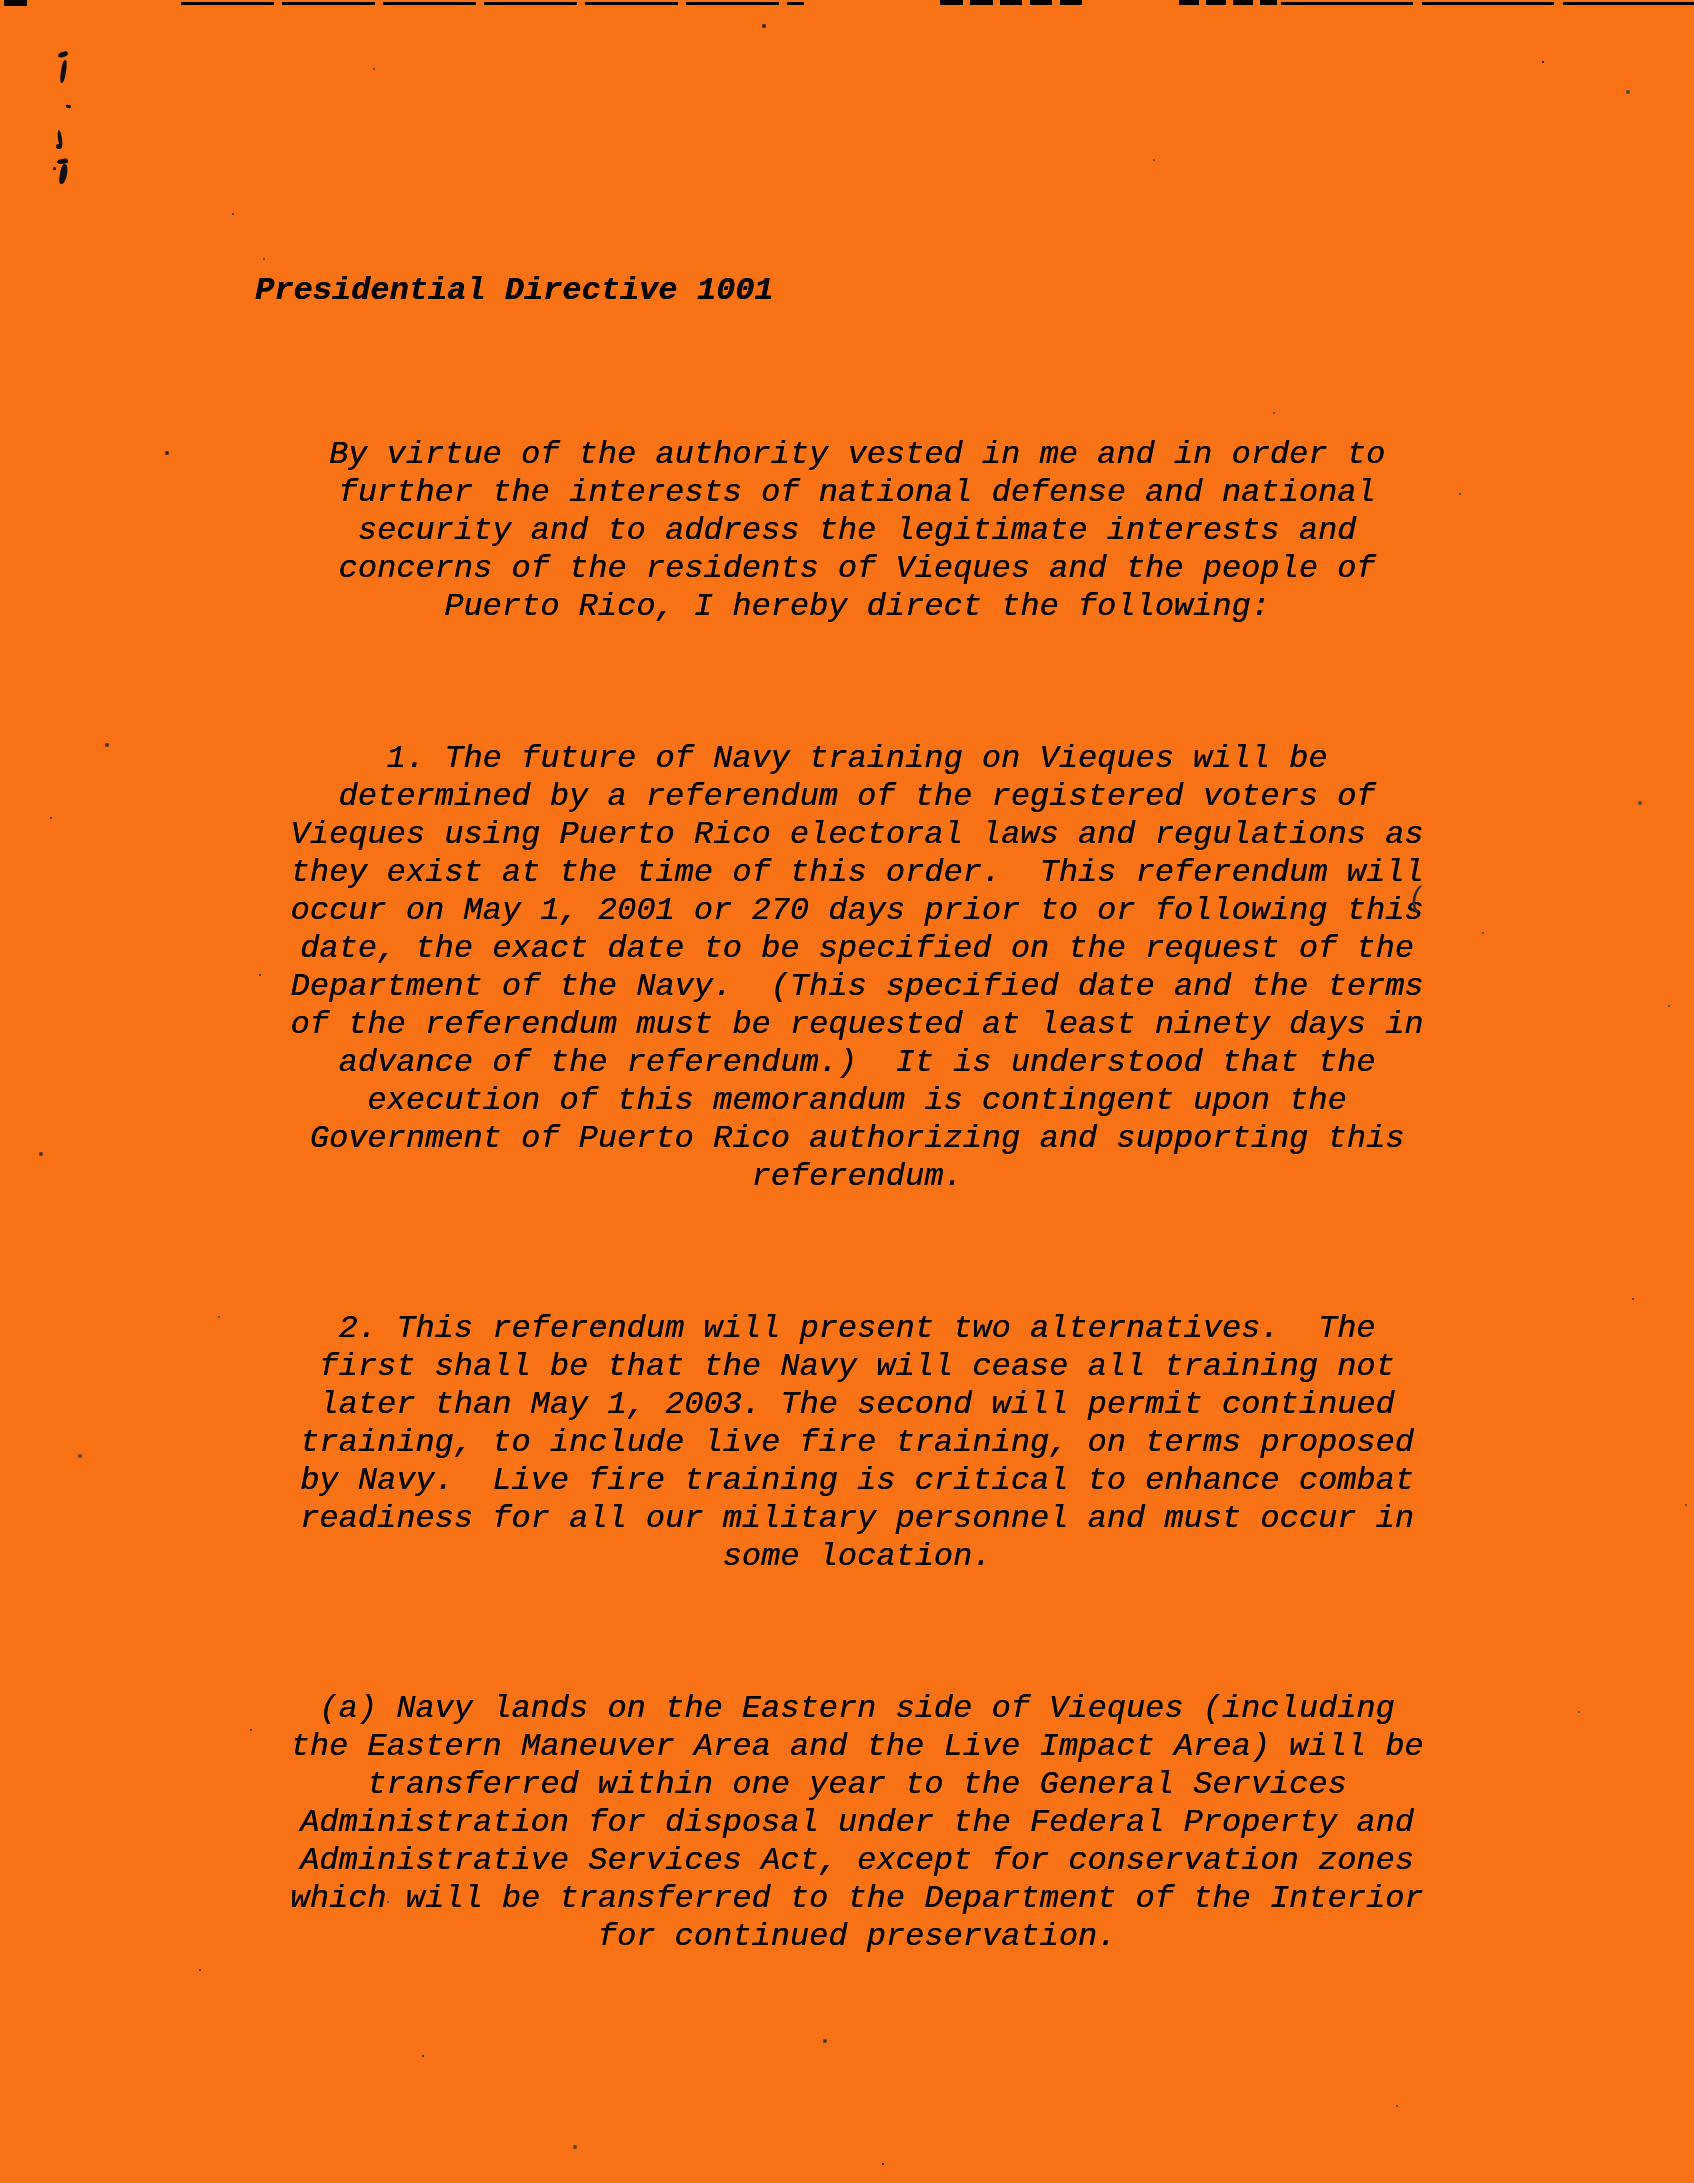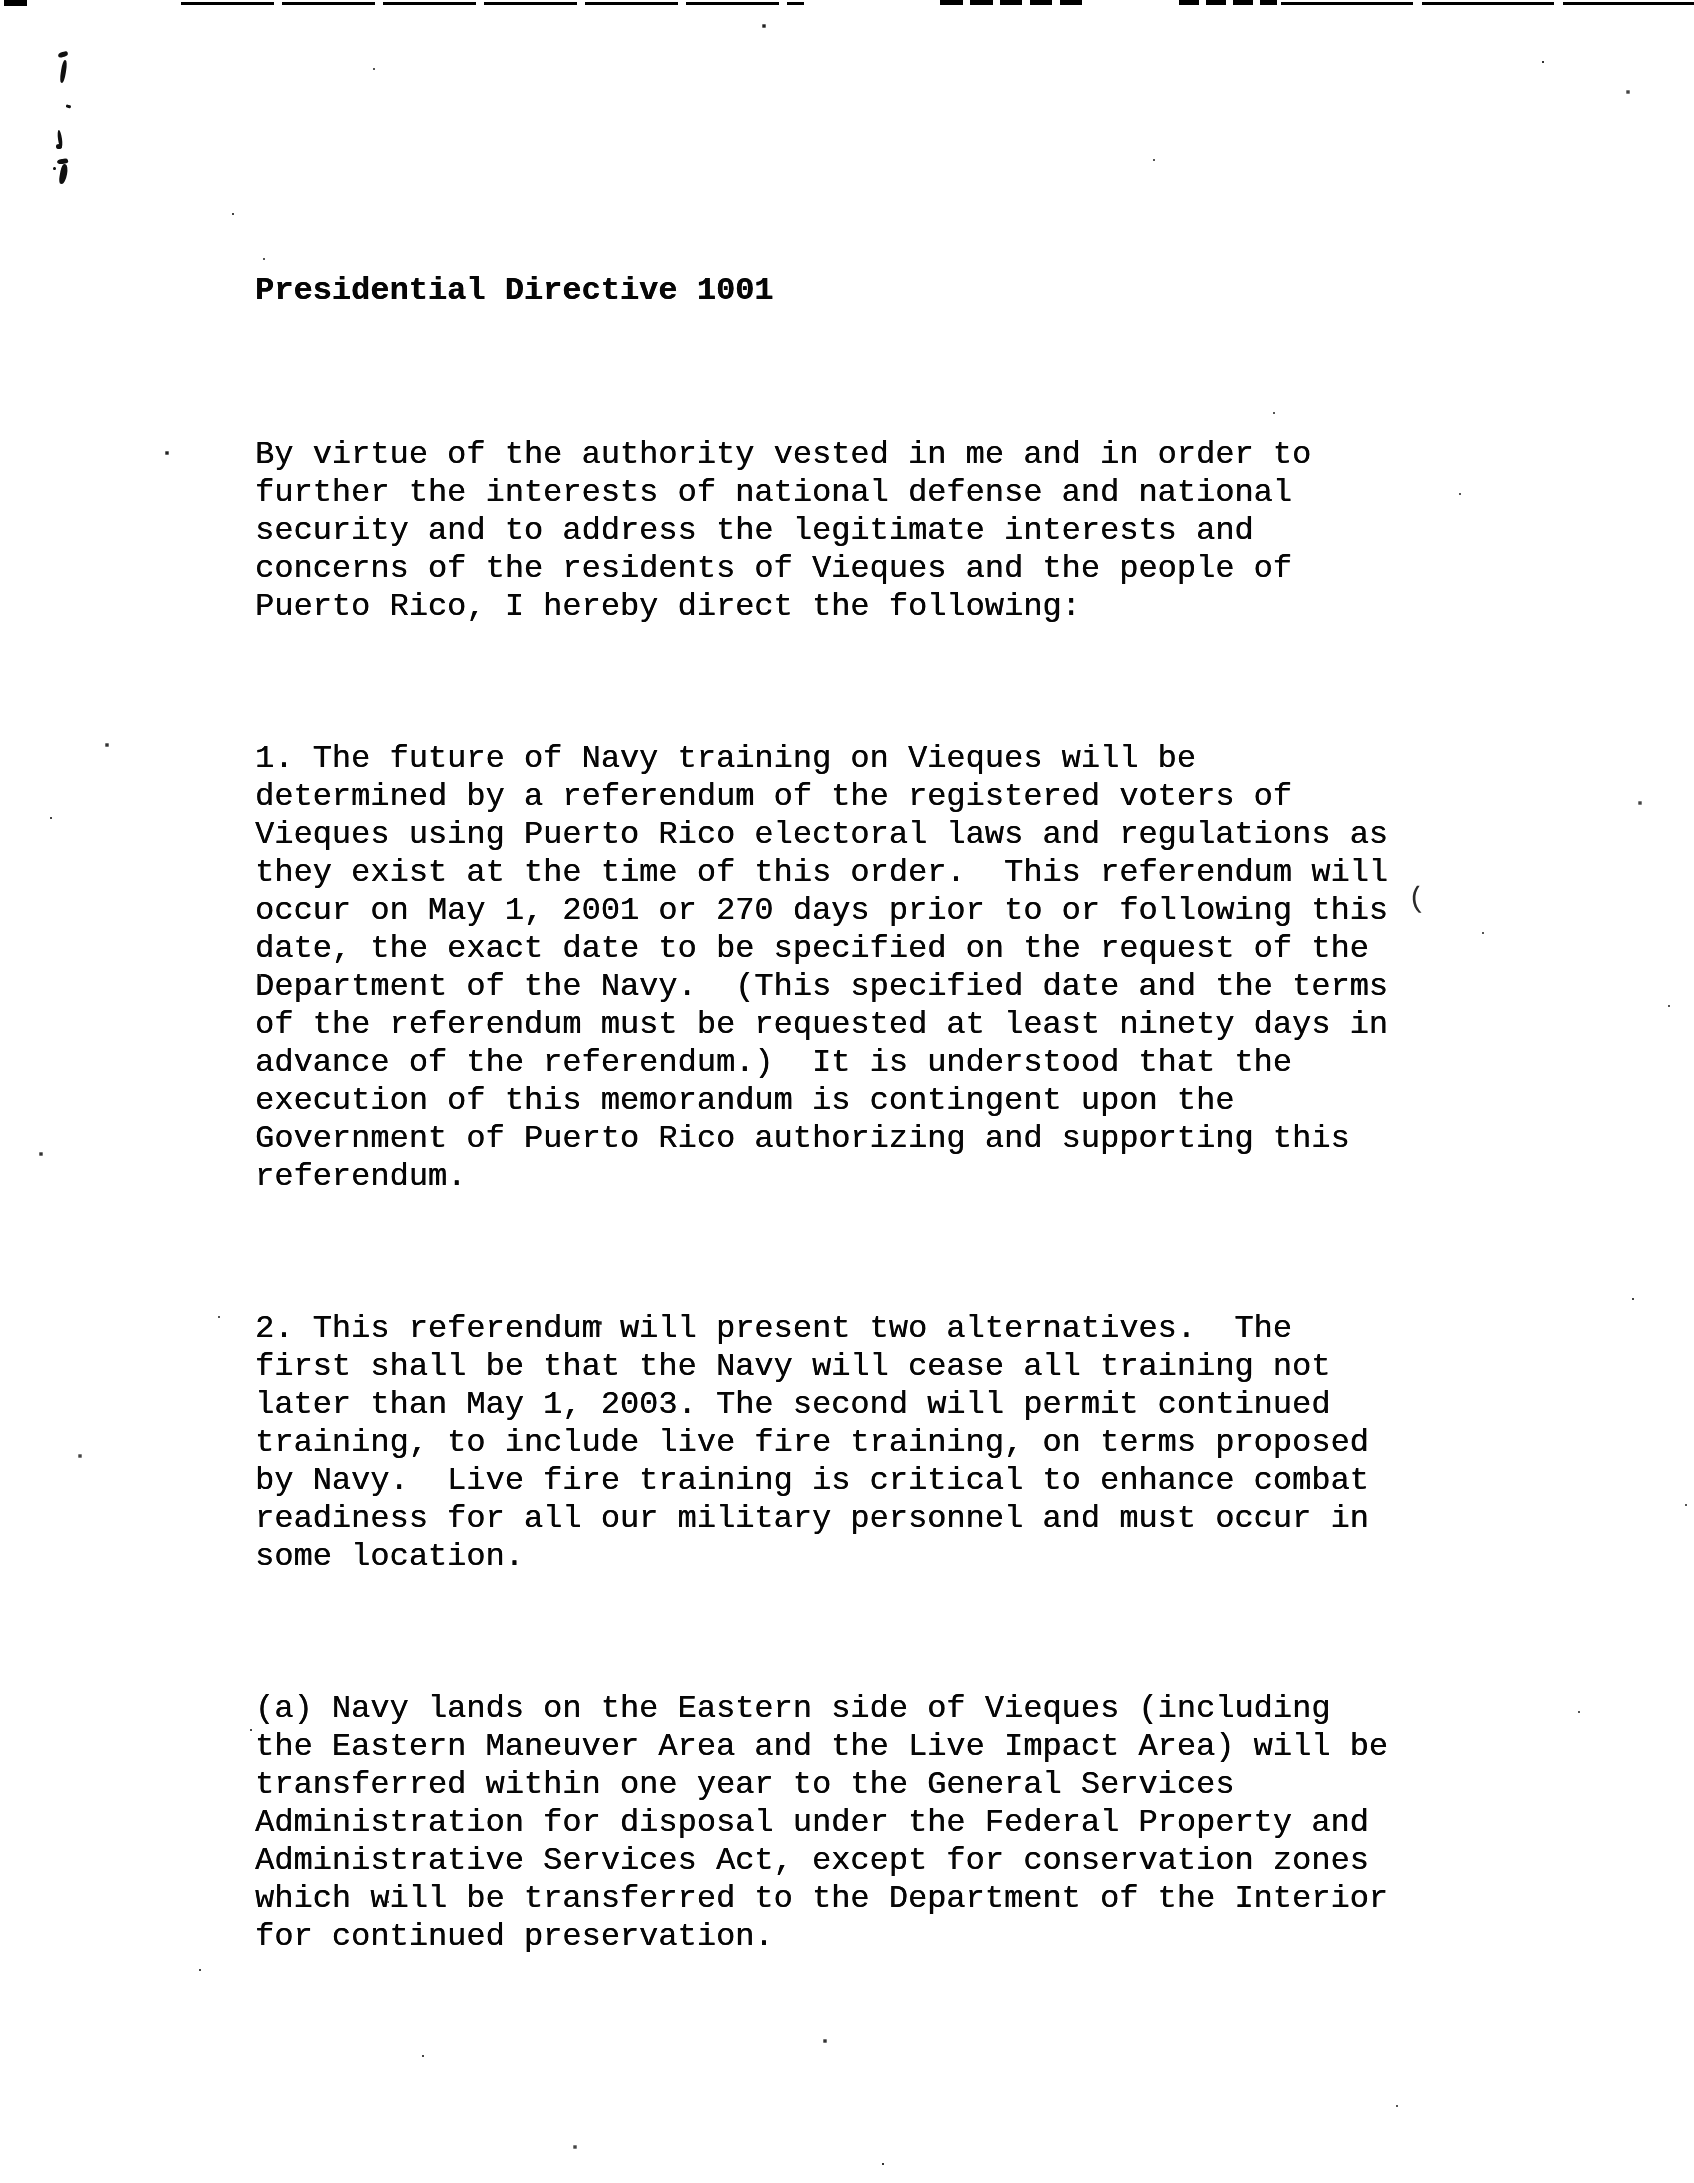--- a/index.html
+++ b/index.html
@@ -1,42 +1,43 @@
 <!DOCTYPE html>
 <html style="font-size:10.6px"><head>
 <meta charset="utf-8">
 <style>
   html,body{margin:0;padding:0;background:#e8e8e8;}
   .page{
     position:relative;
     width:1694px;height:2183px;
-    background:#ffffff;
+    background:#f97316;
     overflow:hidden;
     font-family:"Liberation Mono","DejaVu Sans Mono",monospace;
+    font-style:italic;
   }
   
   .edge{position:absolute;background:#000;}
   .edge.corner{left:4px;top:0;width:22.5px;height:6px;}
   .edge.e1{left:181px;top:2px;width:623px;height:2.6px;
     background:repeating-linear-gradient(90deg,#000 0 93px,transparent 93px 101px);}
   .edge.e2{left:940px;top:0;width:142px;height:5.3px;
     background:repeating-linear-gradient(90deg,#000 0 22.5px,transparent 22.5px 30px);}
   .edge.e4{left:1179px;top:0;width:98px;height:5.3px;
     background:repeating-linear-gradient(90deg,#000 0 20px,transparent 20px 27px);}
   .edge.e5{left:1281px;top:2px;width:414px;height:2.6px;
     background:repeating-linear-gradient(90deg,#000 0 132px,transparent 132px 141px);}
   
   .text-col{
     position:absolute;left:255px;top:196px;width:1204px;
     font-size:32px;line-height:38px;color:#060606;
     white-space:pre-wrap;
     text-shadow:0.3px 0 0 currentColor;
   }
   .doc-title{font-weight:700;margin:0 0 50px 0;font-size:32px;}
-  .para{margin:38px 0 0 0;}
+  .para{margin:38px 0 0 0;text-align:center;}
   .para.first{margin-top:0;}
   
   .stray-paren{
     position:absolute;left:1408px;top:884px;
     font-size:29px;line-height:32px;color:#2b2b2b;
     transform:rotate(-4deg);
   }
   
   .ink{position:absolute;background:#101010;}
   .ink.m1a{left:58px;top:52px;width:10px;height:5.3px;border-radius:60% 40% 50% 50%;transform:rotate(-18deg);}

